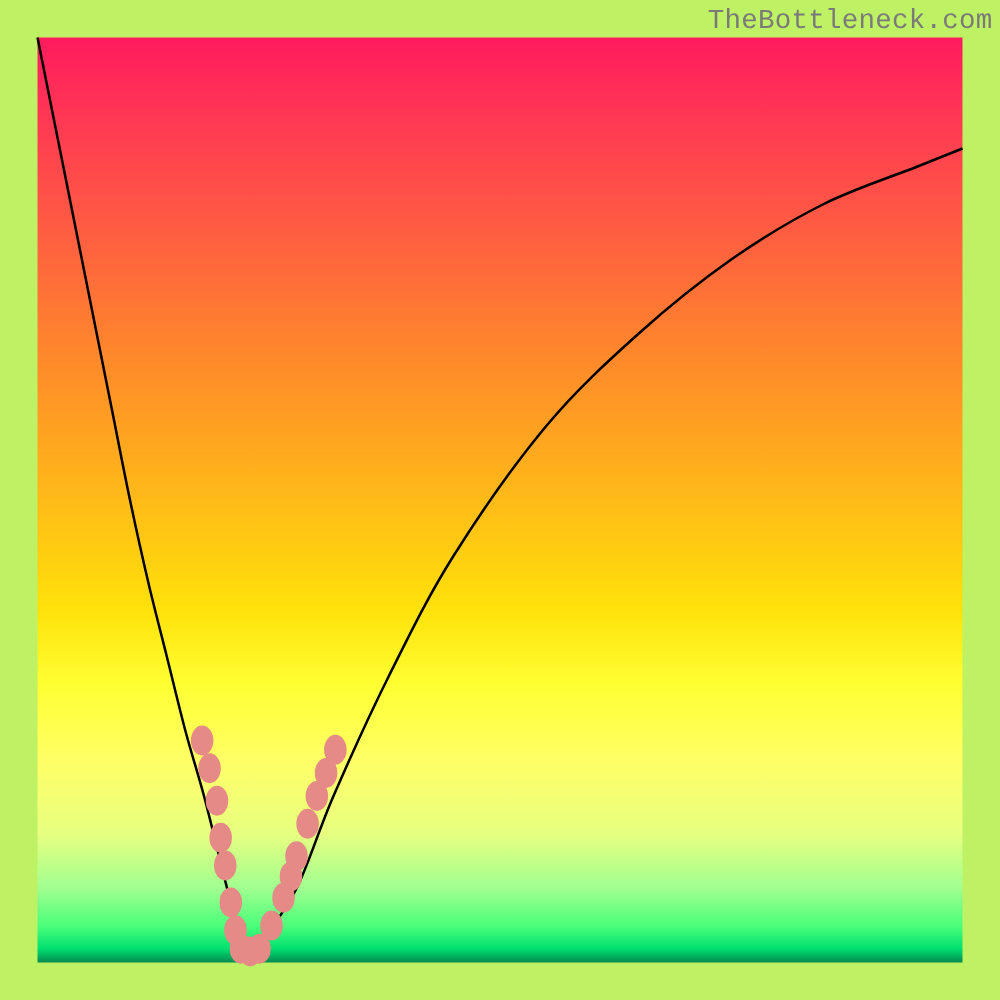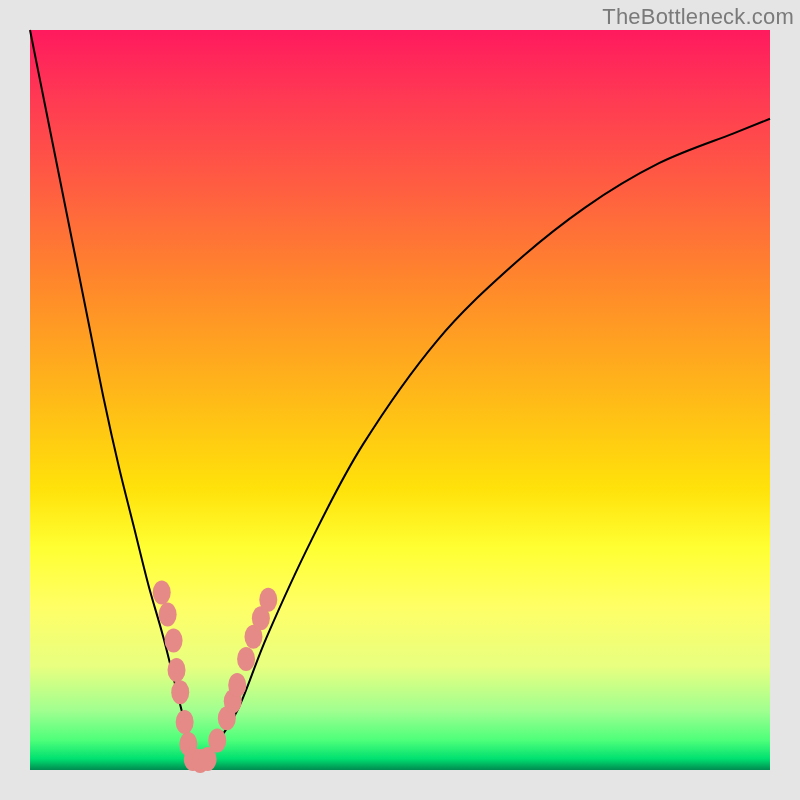--- a/index.html
+++ b/index.html
@@ -8,21 +8,22 @@
     width: 800px;
     height: 800px;
     overflow: hidden;
     background: #000;
     font-family: Arial, Helvetica, sans-serif;
   }
   .frame {
     position: relative;
     width: 800px;
     height: 800px;
-    background: #e5e5e5;
+    background: #bef264;
+    font-family: Liberation Mono, monospace;
   }
   .plot-area {
     position: absolute;
     left: 30px;
     top: 30px;
     width: 740px;
     height: 740px;
     background: linear-gradient(
       to bottom,
       #ff1a5e 0%,

